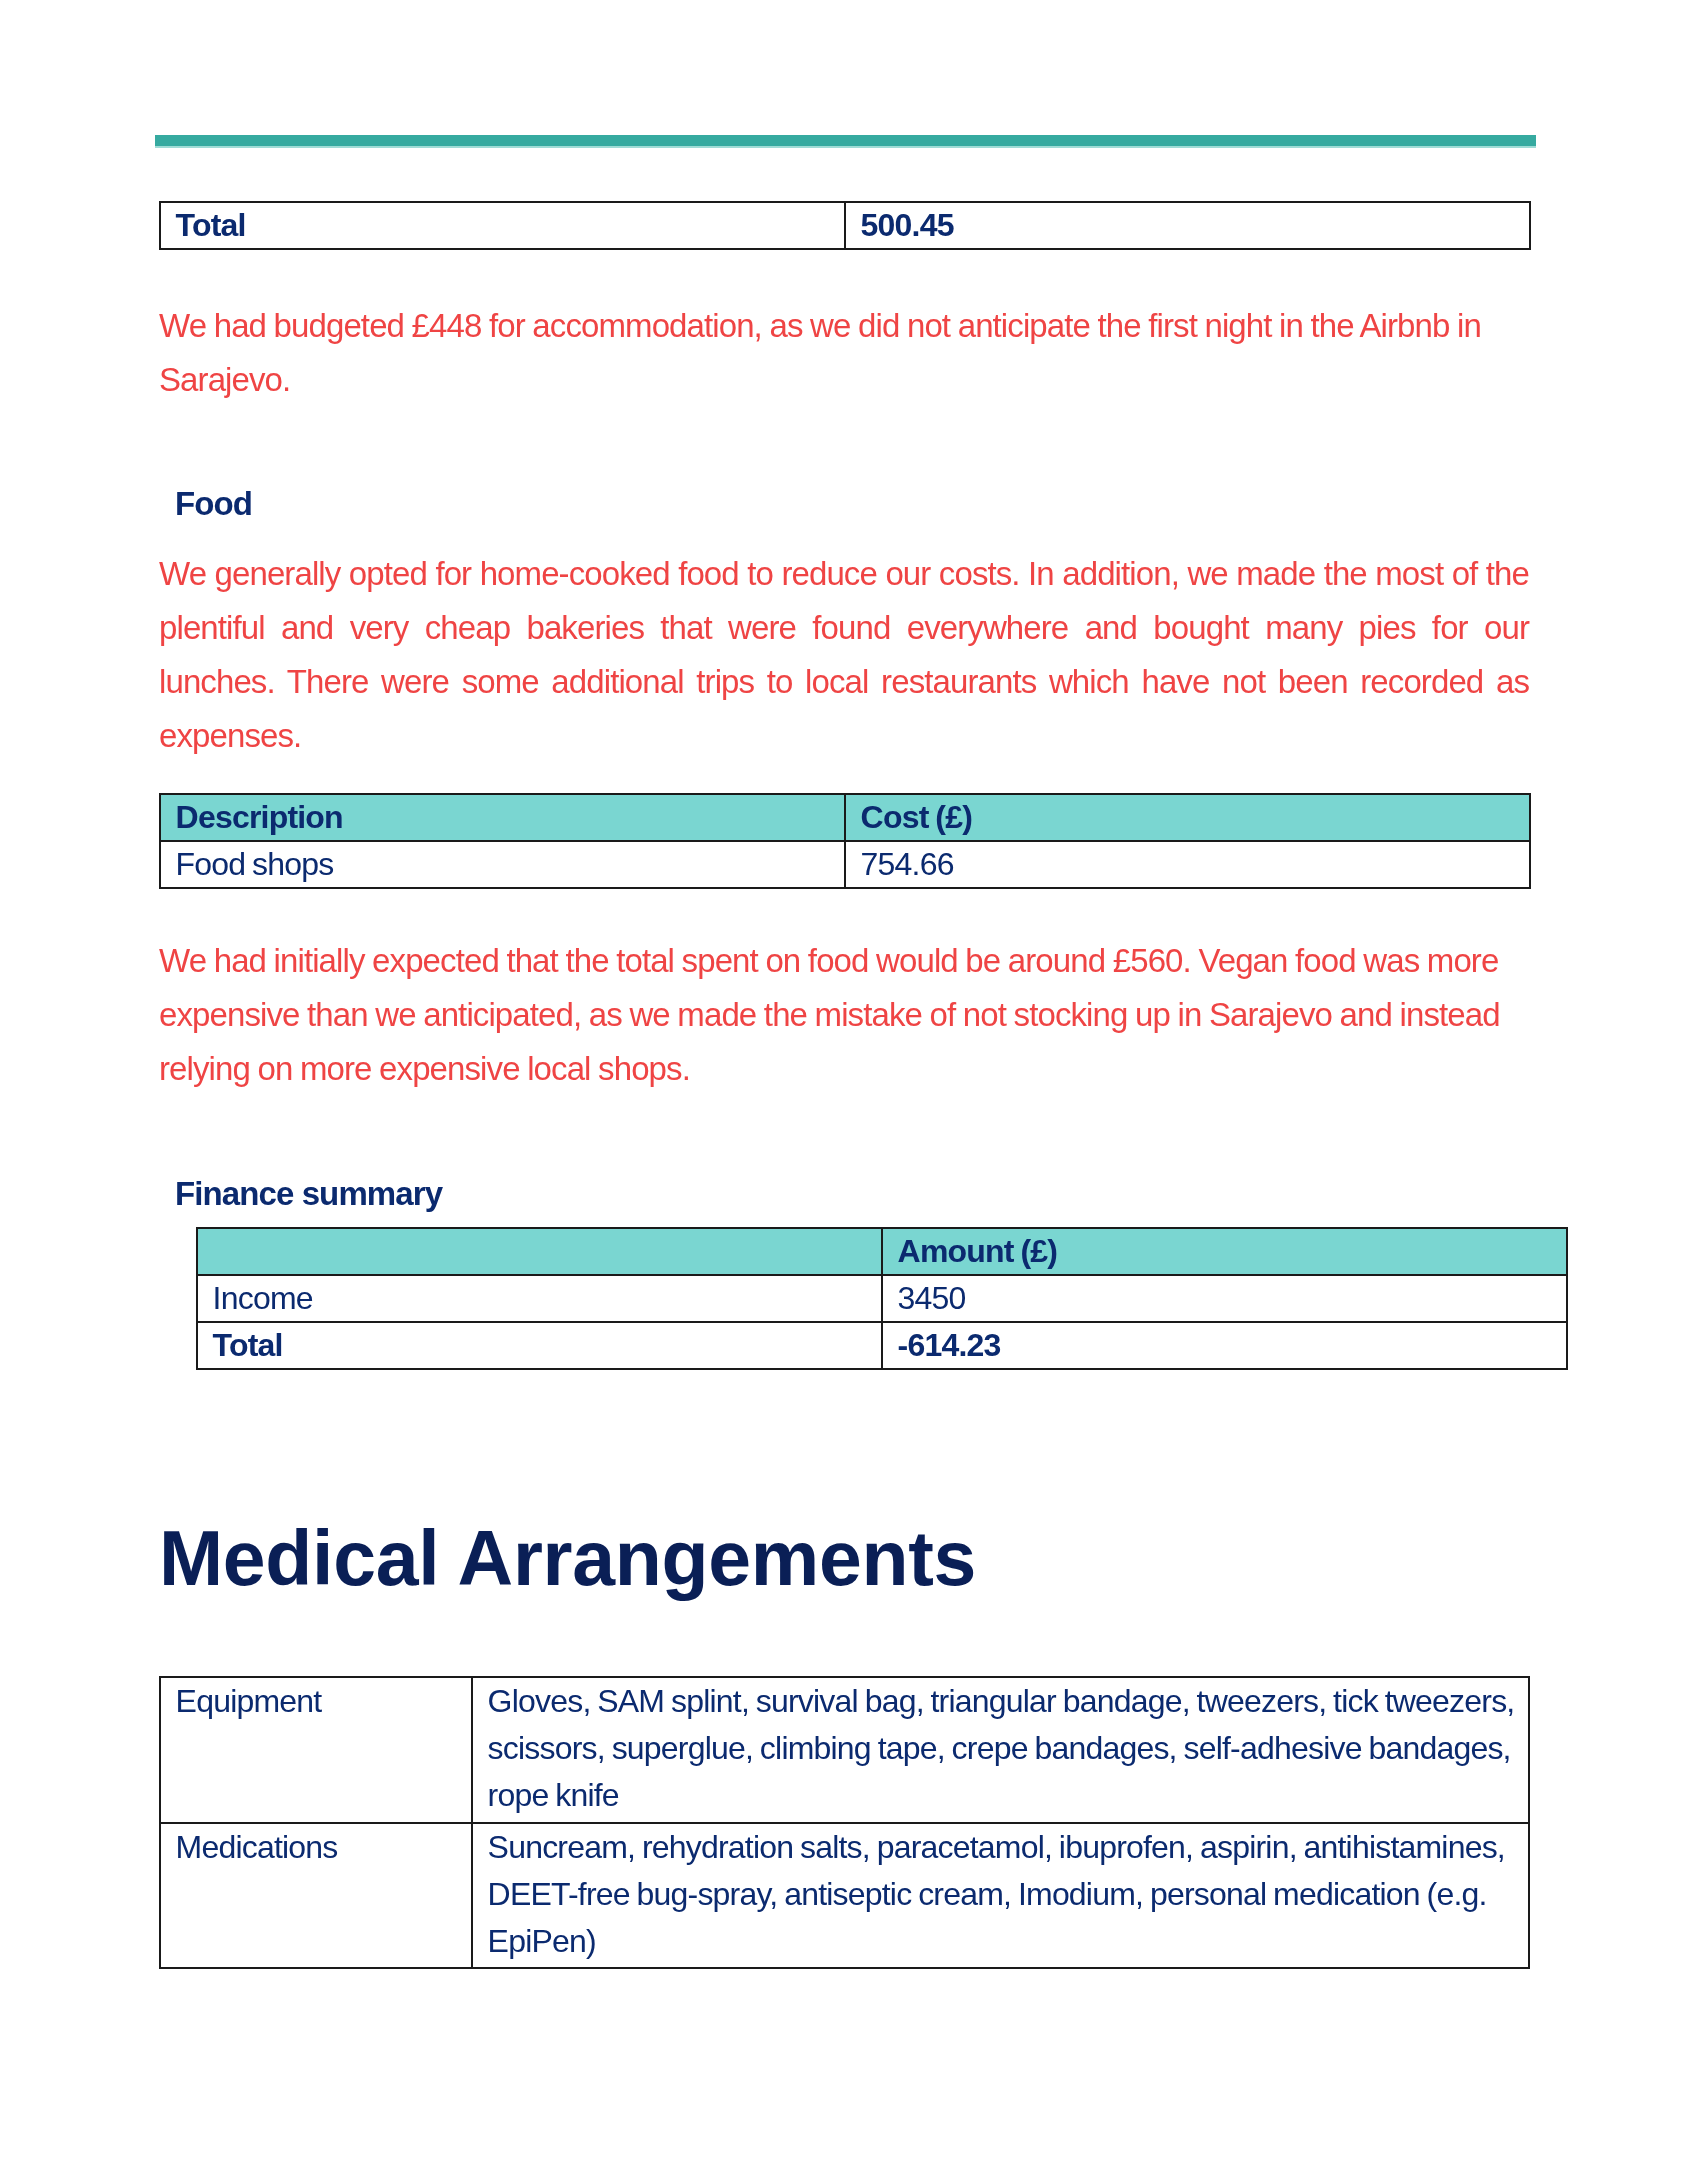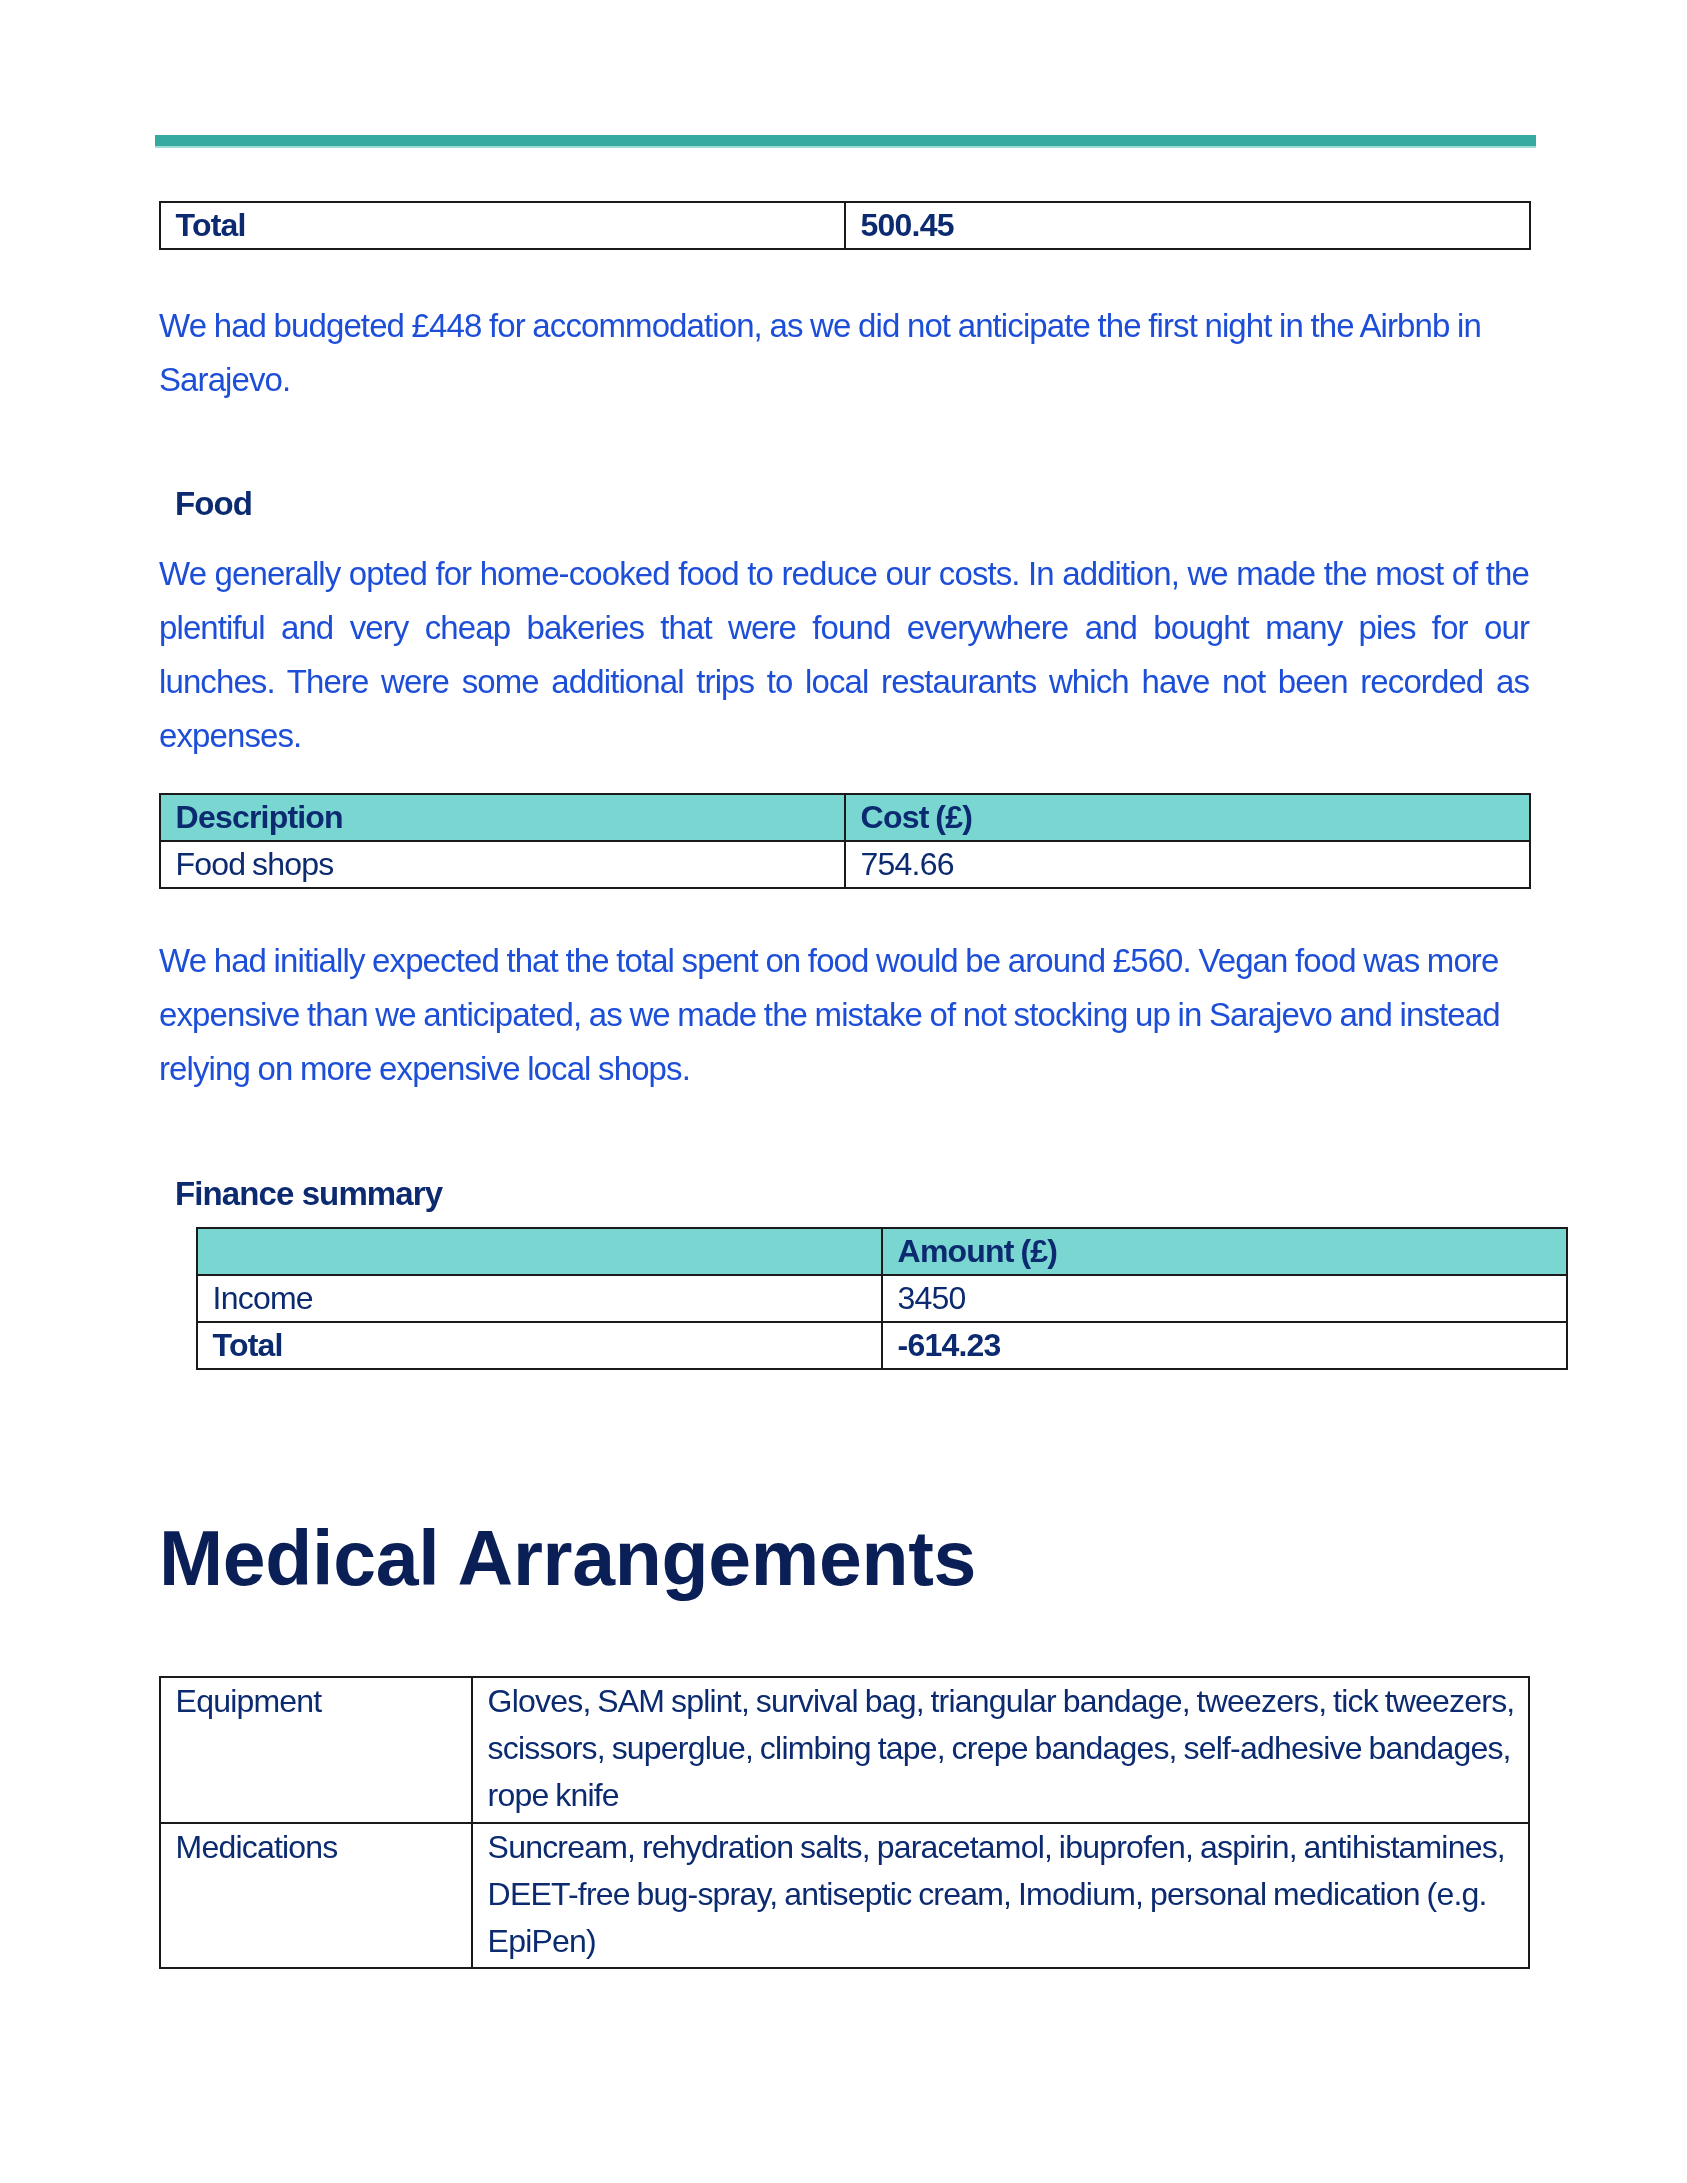--- a/index.html
+++ b/index.html
@@ -14,21 +14,21 @@
     font-size: 32px; line-height: 45px; font-weight: normal; color: #0b2a6f;
     letter-spacing: -0.8px; word-spacing: -1.3px;
   }
   table.doc-table th { background: #7ad6d1; font-weight: bold; }
   table.doc-table td.bold { font-weight: bold; }
   table.two-col col.c1 { width: 685px; }
   table.two-col col.c2 { width: 685px; }
   table.med col.c1 { width: 312px; }
   table.med col.c2 { width: 1057px; }
   table.med td { line-height: 47px; padding-bottom: 2.6px; }
-  p.body { margin: 0; font-size: 33px; line-height: 54px; color: #1d4ed8; letter-spacing: -0.9px; word-spacing: -0.7px; }
+  p.body { margin: 0; font-size: 33px; line-height: 54px; color: #ef4444; letter-spacing: -0.9px; word-spacing: -0.7px; }
   p.justify { text-align: justify; text-align-last: left; }
   .subhead { margin: 16px; font-size: 33px; line-height: 54px; font-weight: bold; color: #0b2a6f; letter-spacing: -0.9px; }
   h1.section { margin: 0; font-family: "Liberation Sans", sans-serif; font-weight: bold; font-size: 77px; line-height: 86px; color: #0a1f56; letter-spacing: -0.3px; }
 </style>
 </head>
 <body>
 
 <div class="page">
 
   <div class="top-rule"></div>

